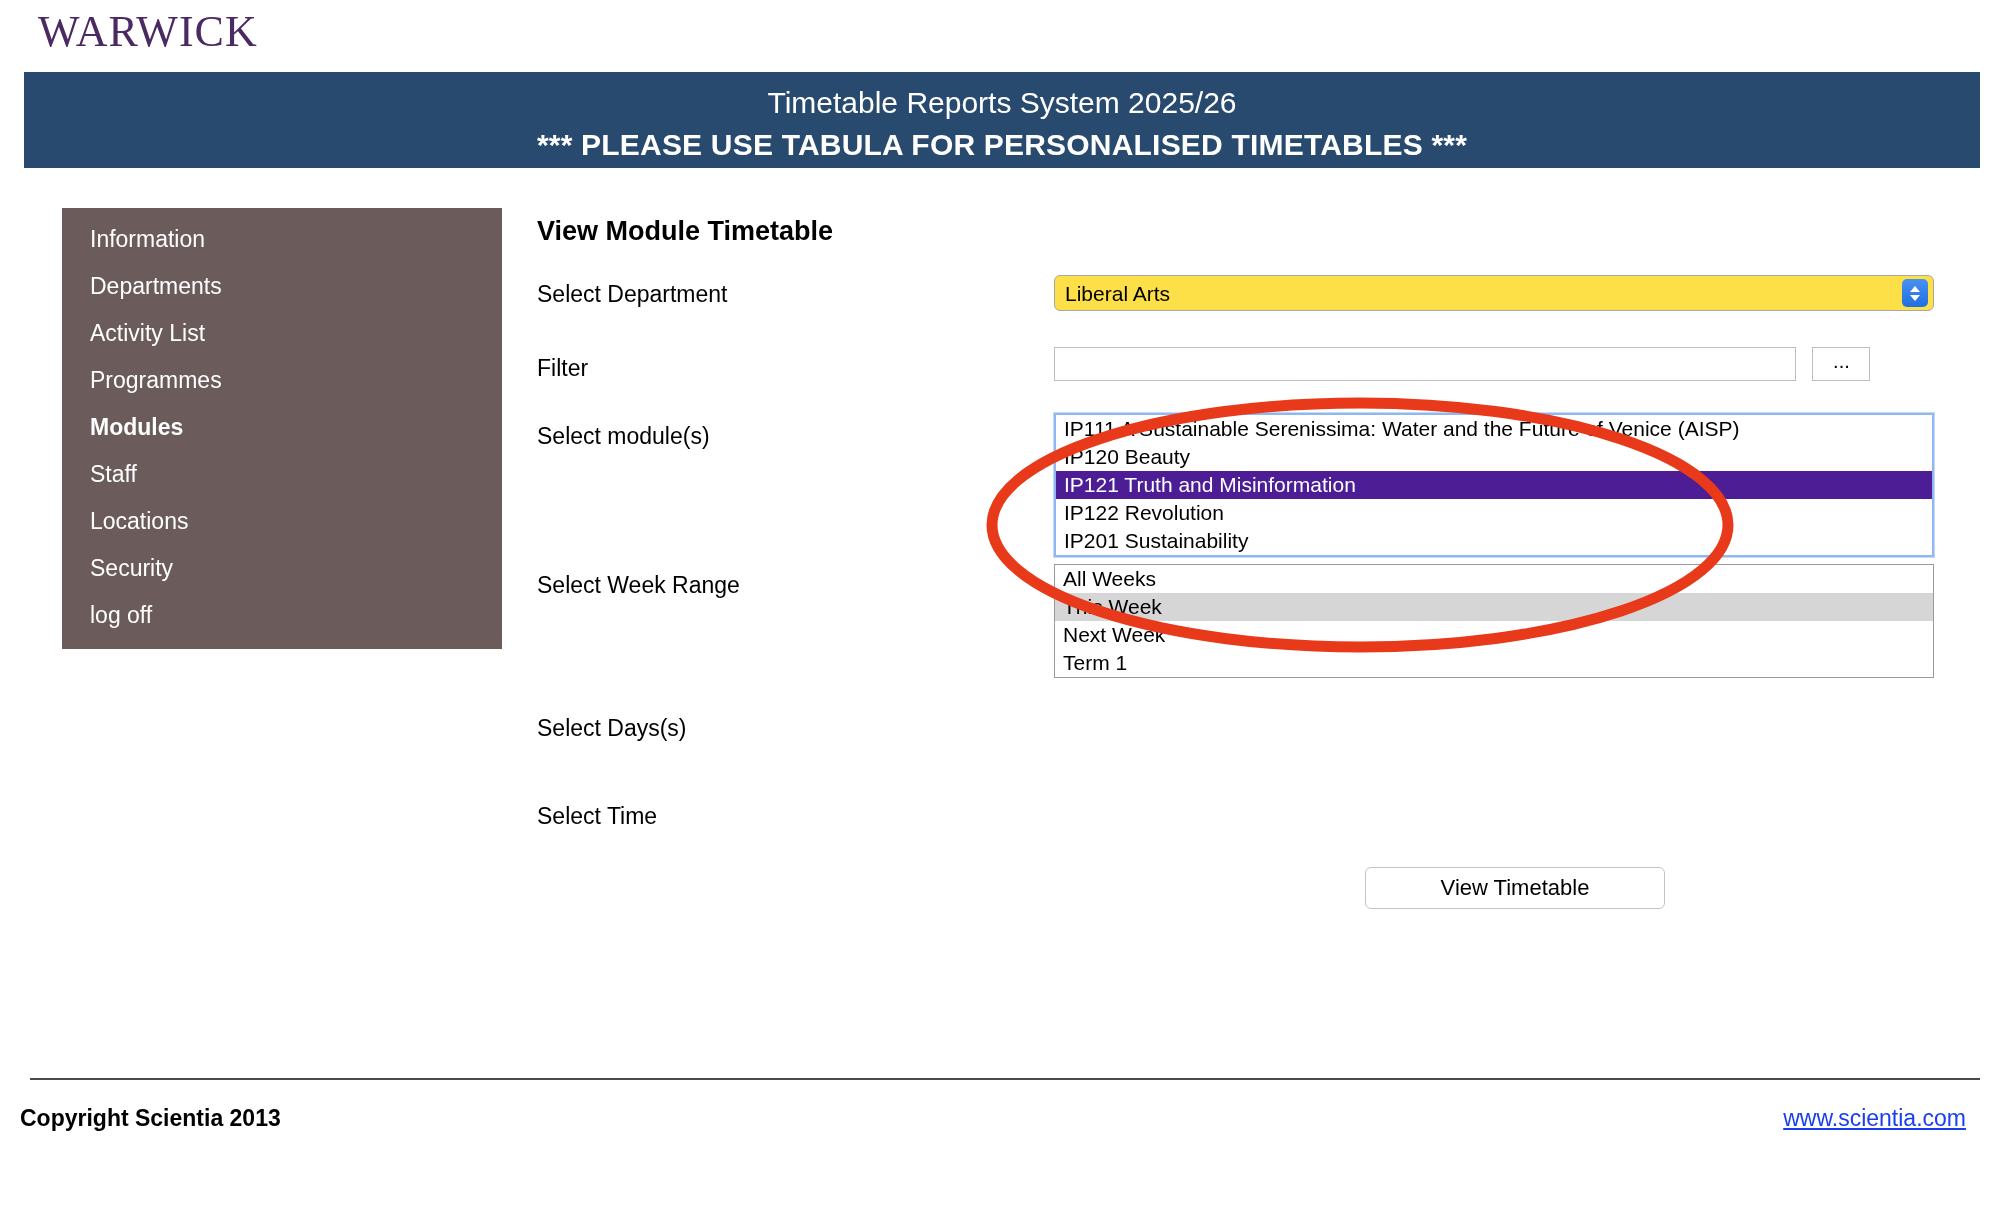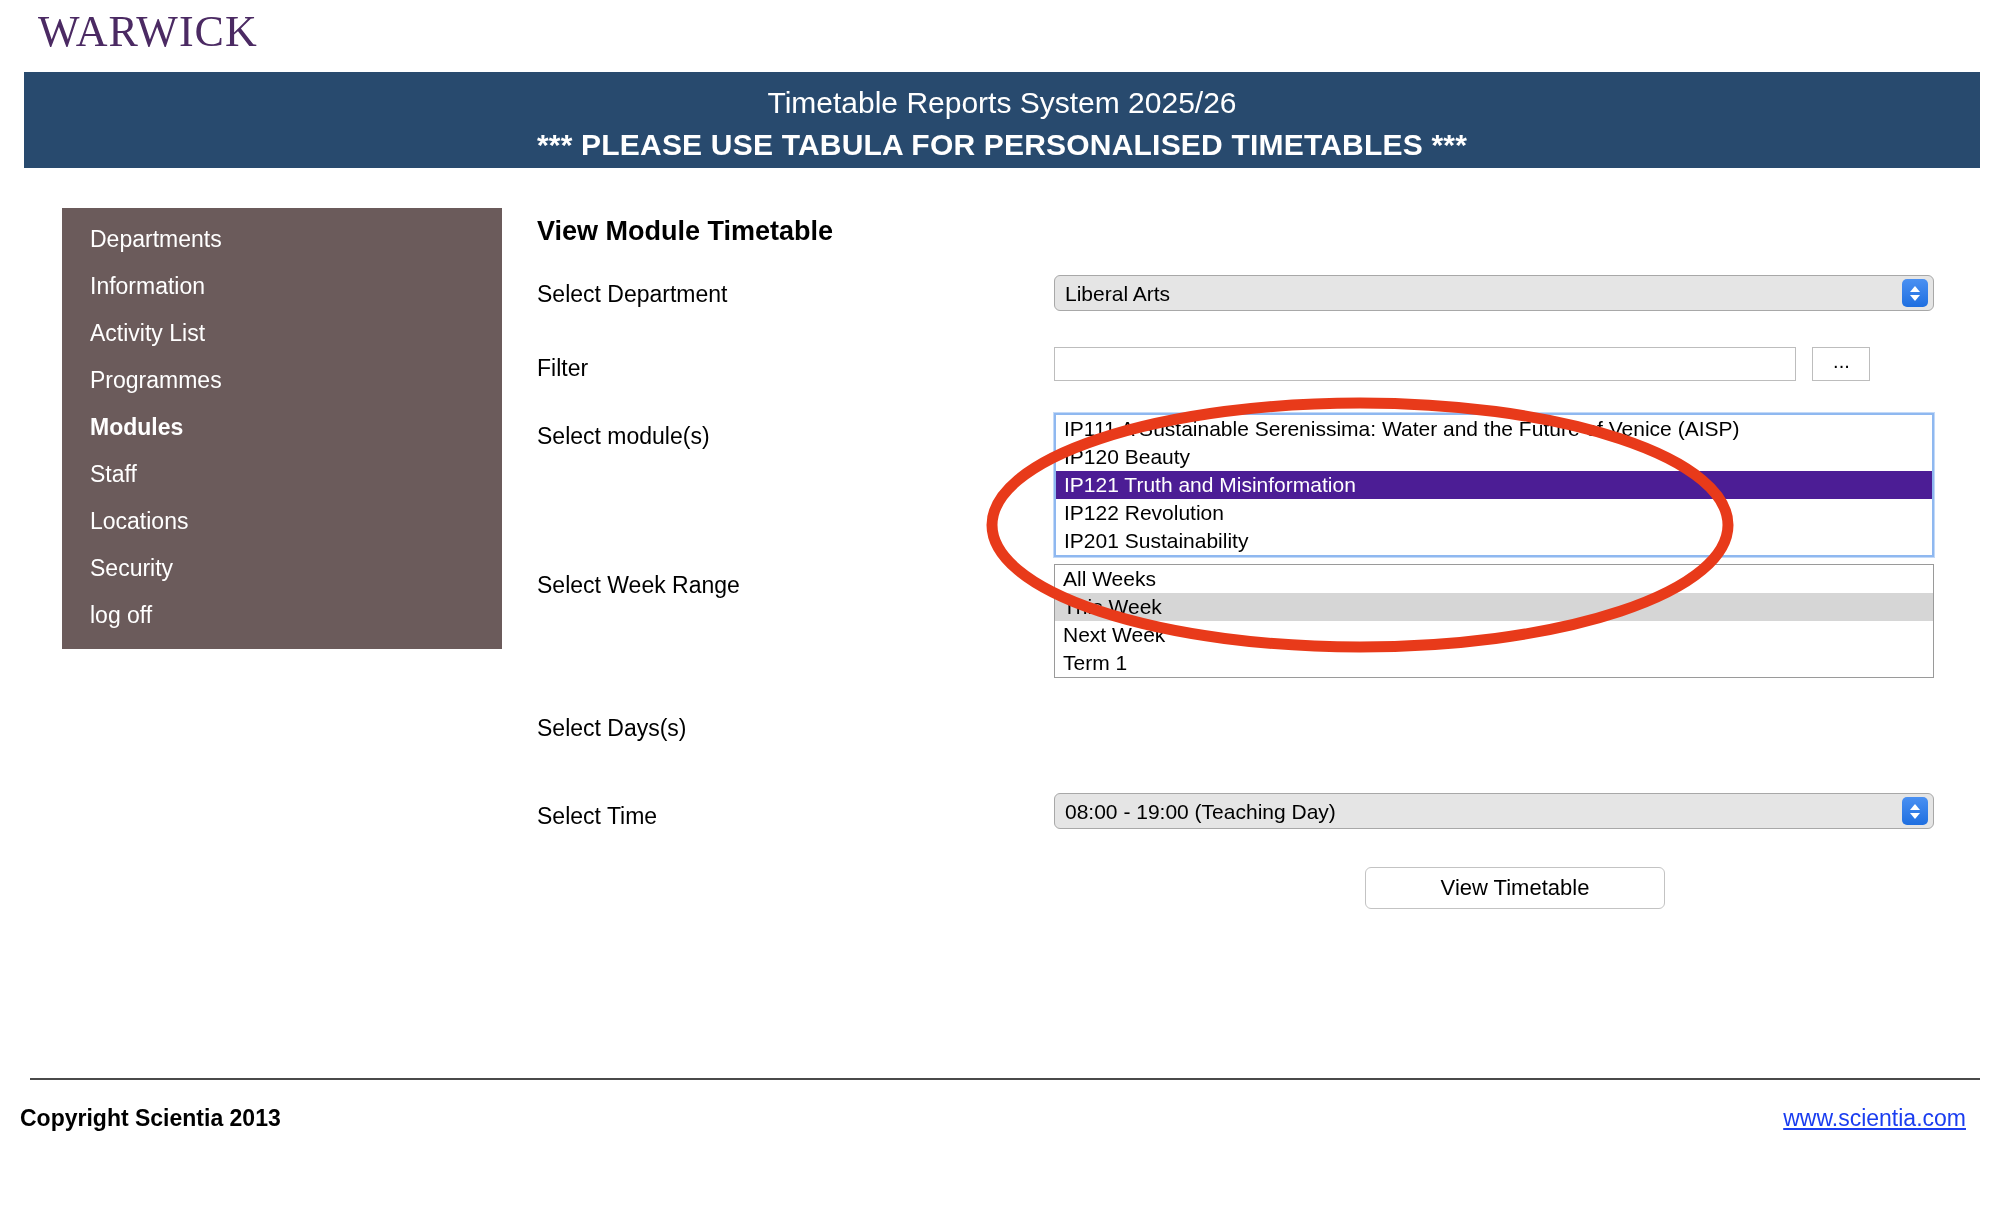--- a/index.html
+++ b/index.html
@@ -101,21 +101,21 @@
   select.styled {
     -webkit-appearance: none;
     appearance: none;
     width: 880px;
     height: 36px;
     font-size: 21px;
     font-family: "Liberation Sans", sans-serif;
     padding: 2px 36px 2px 10px;
     border: 1px solid #a8a8a8;
     border-radius: 6px;
-    background: #e5e5e5;
+    background: #fde047;
     color: #000;
   }
   .select-wrap { position: relative; width: 880px; }
   .select-arrow {
     position: absolute;
     right: 6px;
     top: 4px;
     width: 26px;
     height: 28px;
     border-radius: 5px;
@@ -239,22 +239,22 @@
 <div id="page">
 
   <div class="logo">WARWICK</div>
 
   <div class="banner">
     <div class="banner-line1">Timetable Reports System 2025/26</div>
     <div class="banner-line2">*** PLEASE USE TABULA FOR PERSONALISED TIMETABLES ***</div>
   </div>
 
   <div class="sidebar">
+    <div class="sidebar-item">Information</div>
     <div class="sidebar-item">Departments</div>
-    <div class="sidebar-item">Information</div>
     <div class="sidebar-item">Activity List</div>
     <div class="sidebar-item">Programmes</div>
     <div class="sidebar-item active">Modules</div>
     <div class="sidebar-item">Staff</div>
     <div class="sidebar-item">Locations</div>
     <div class="sidebar-item">Security</div>
     <div class="sidebar-item">log off</div>
   </div>
 
   <div class="page-title">View Module Timetable</div>
@@ -308,31 +308,20 @@
         </div>
       </div>
     </div>
 
     <div class="row" style="height:90px;">
       <div class="label" style="top:12px;">Select Days(s)</div>
     </div>
 
     <div class="row" style="height:68px;">
       <div class="label" style="top:10px;">Select Time</div>
-      <div class="control" style="top:0;">
-        <div class="select-wrap">
-          <select class="styled">
-            <option>08:00 - 19:00 (Teaching Day)</option>
-          </select>
-          <div class="select-arrow">
-            <span class="up"></span>
-              <span class="down"></span>
-          </div>
-        </div>
-      </div>
     </div>
 
 
     <div class="row" style="height:60px;">
       <button class="view-btn" style="top:6px;">View Timetable</button>
     </div>
 
   </div>
 
   <div class="footer-rule"></div>

